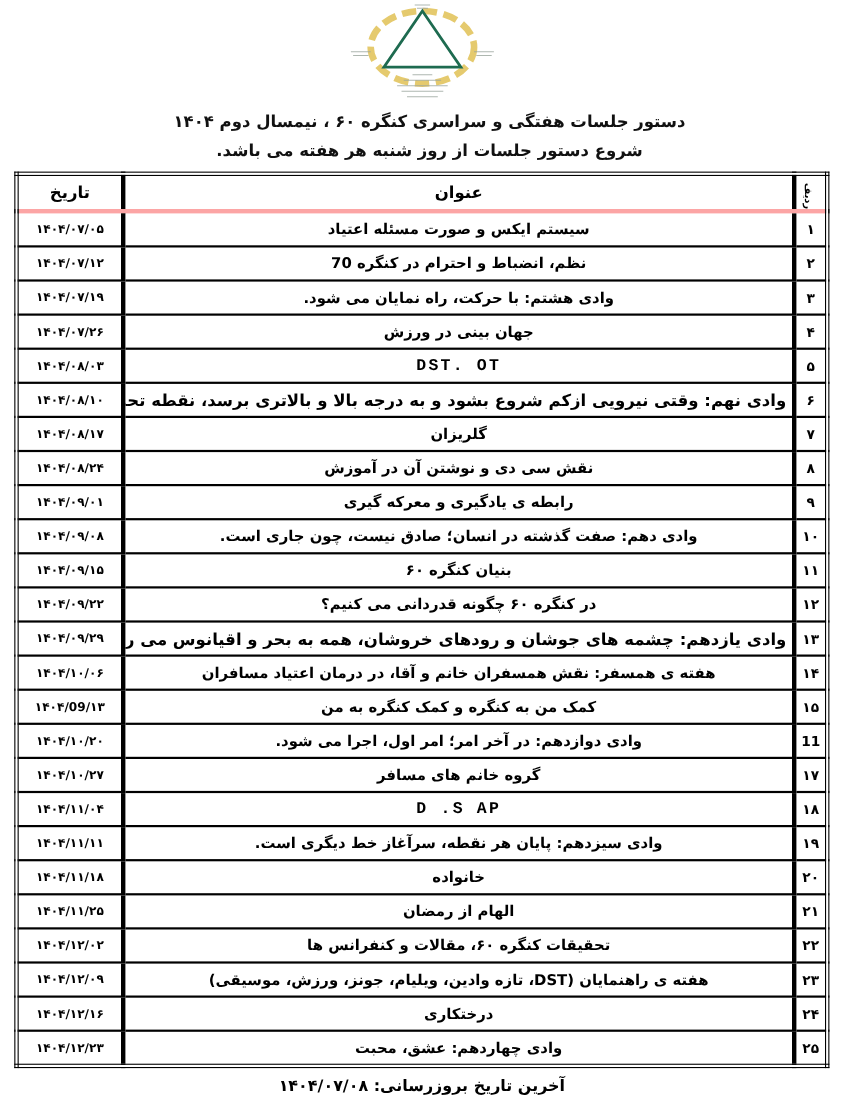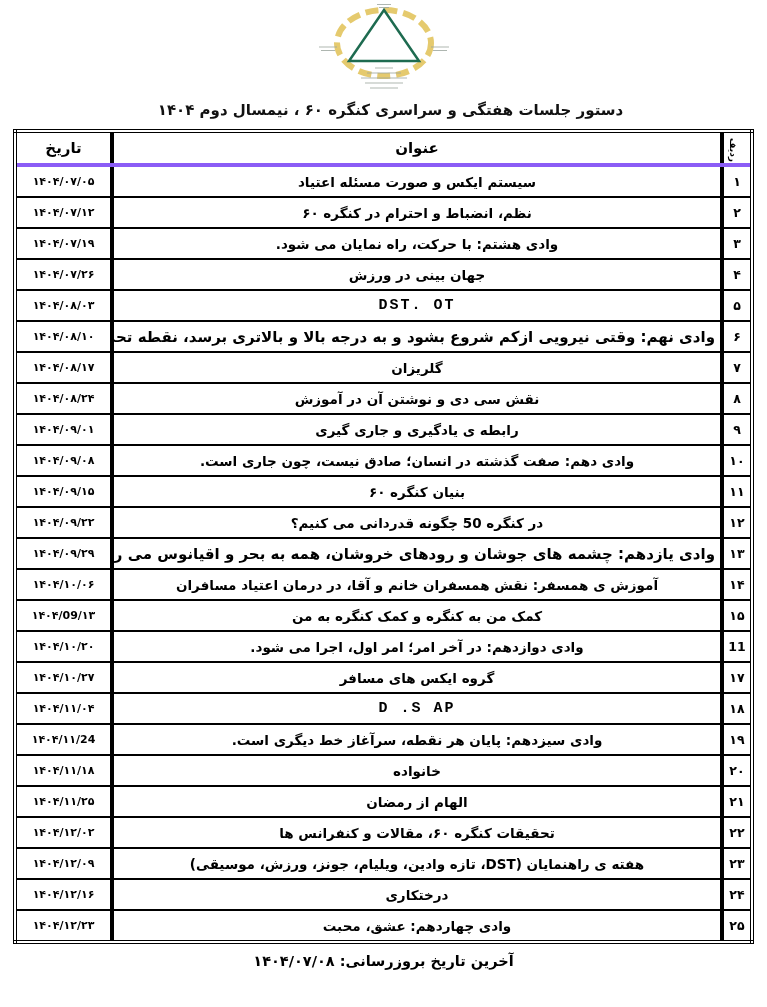--- a/index.html
+++ b/index.html
@@ -39,21 +39,21 @@
   col.c-num  { width: 30px; }
   col.c-date { width: 97px; }
   th, td {
     padding: 0 5px;
     text-align: center;
     vertical-align: middle;
     overflow: hidden;
   }
   thead th {
     height: 30px;
-    border-bottom: 4px solid #8b5cf6;
+    border-bottom: 4px solid #fca5a5;
     font-size: 15px;
     font-weight: bold;
   }
   .h-title, td.title-cell {
     border-right: 4px solid #000;
     border-left: 4px solid #000;
   }
   tbody td {
     height: 29px;
     border-top: 2px solid #000;
@@ -97,20 +97,21 @@
         <path d="M68 1.5 H82 M70 4.5 H80"></path>
         <path d="M10 44 H28 M12 47.5 H26"></path>
         <path d="M122 44 H140 M124 47.5 H138"></path>
         <path d="M66 65 H84 M58 70 H92 M52 75 H98 M56 80 H94 M61 85 H89"></path>
       </g>
     </svg>
   </div>
 
   <div class="titles">
     <div class="title-line">دستور جلسات هفتگی و سراسری کنگره ۶۰ ، نیمسال دوم ۱۴۰۴</div>
+    <div class="title-line">شروع دستور جلسات از روز شنبه هر هفته می باشد.</div>
   </div>
 
   <table class="schedule">
     <colgroup>
       <col class="c-num">
       <col class="c-title">
       <col class="c-date">
     </colgroup>
     <thead>
       <tr>
@@ -122,21 +123,21 @@
       </tr>
     </thead>
     <tbody id="rows">
         <tr>
           <td class="num-cell">۱</td>
           <td class="title-cell">سیستم ایکس و صورت مسئله اعتیاد</td>
           <td class="date-cell">۱۴۰۴/۰۷/۰۵</td>
         </tr>
         <tr>
           <td class="num-cell">۲</td>
-          <td class="title-cell">نظم، انضباط و احترام در کنگره ۶۰</td>
+          <td class="title-cell">نظم، انضباط و احترام در کنگره 70</td>
           <td class="date-cell">۱۴۰۴/۰۷/۱۲</td>
         </tr>
         <tr>
           <td class="num-cell">۳</td>
           <td class="title-cell">وادی هشتم: با حرکت، راه نمایان می شود.</td>
           <td class="date-cell">۱۴۰۴/۰۷/۱۹</td>
         </tr>
         <tr>
           <td class="num-cell">۴</td>
           <td class="title-cell">جهان بینی در ورزش</td>
@@ -157,72 +158,72 @@
           <td class="title-cell">گلریزان</td>
           <td class="date-cell">۱۴۰۴/۰۸/۱۷</td>
         </tr>
         <tr>
           <td class="num-cell">۸</td>
           <td class="title-cell">نقش سی دی و نوشتن آن در آموزش</td>
           <td class="date-cell">۱۴۰۴/۰۸/۲۴</td>
         </tr>
         <tr>
           <td class="num-cell">۹</td>
-          <td class="title-cell">رابطه ی یادگیری و جاری گیری</td>
+          <td class="title-cell">رابطه ی یادگیری و معرکه گیری</td>
           <td class="date-cell">۱۴۰۴/۰۹/۰۱</td>
         </tr>
         <tr>
           <td class="num-cell">۱۰</td>
           <td class="title-cell">وادی دهم: صفت گذشته در انسان؛ صادق نیست، چون جاری است.</td>
           <td class="date-cell">۱۴۰۴/۰۹/۰۸</td>
         </tr>
         <tr>
           <td class="num-cell">۱۱</td>
           <td class="title-cell">بنیان کنگره ۶۰</td>
           <td class="date-cell">۱۴۰۴/۰۹/۱۵</td>
         </tr>
         <tr>
           <td class="num-cell">۱۲</td>
-          <td class="title-cell">در کنگره 50 چگونه قدردانی می کنیم؟</td>
+          <td class="title-cell">در کنگره ۶۰ چگونه قدردانی می کنیم؟</td>
           <td class="date-cell">۱۴۰۴/۰۹/۲۲</td>
         </tr>
         <tr>
           <td class="num-cell">۱۳</td>
           <td class="title-cell small">وادی یازدهم: چشمه های جوشان و رودهای خروشان، همه به بحر و اقیانوس می رسند.</td>
           <td class="date-cell">۱۴۰۴/۰۹/۲۹</td>
         </tr>
         <tr>
           <td class="num-cell">۱۴</td>
-          <td class="title-cell">آموزش ی همسفر: نقش همسفران خانم و آقا، در درمان اعتیاد مسافران</td>
+          <td class="title-cell">هفته ی همسفر: نقش همسفران خانم و آقا، در درمان اعتیاد مسافران</td>
           <td class="date-cell">۱۴۰۴/۱۰/۰۶</td>
         </tr>
         <tr>
           <td class="num-cell">۱۵</td>
           <td class="title-cell">کمک من به کنگره و کمک کنگره به من</td>
           <td class="date-cell">۱۴۰۴/09/۱۳</td>
         </tr>
         <tr>
           <td class="num-cell">11</td>
           <td class="title-cell">وادی دوازدهم: در آخر امر؛ امر اول، اجرا می شود.</td>
           <td class="date-cell">۱۴۰۴/۱۰/۲۰</td>
         </tr>
         <tr>
           <td class="num-cell">۱۷</td>
-          <td class="title-cell">گروه ایکس های مسافر</td>
+          <td class="title-cell">گروه خانم های مسافر</td>
           <td class="date-cell">۱۴۰۴/۱۰/۲۷</td>
         </tr>
         <tr>
           <td class="num-cell">۱۸</td>
           <td class="title-cell latin">D .S AP</td>
           <td class="date-cell">۱۴۰۴/۱۱/۰۴</td>
         </tr>
         <tr>
           <td class="num-cell">۱۹</td>
           <td class="title-cell">وادی سیزدهم: پایان هر نقطه، سرآغاز خط دیگری است.</td>
-          <td class="date-cell">۱۴۰۴/۱۱/24</td>
+          <td class="date-cell">۱۴۰۴/۱۱/۱۱</td>
         </tr>
         <tr>
           <td class="num-cell">۲۰</td>
           <td class="title-cell">خانواده</td>
           <td class="date-cell">۱۴۰۴/۱۱/۱۸</td>
         </tr>
         <tr>
           <td class="num-cell">۲۱</td>
           <td class="title-cell">الهام از رمضان</td>
           <td class="date-cell">۱۴۰۴/۱۱/۲۵</td>

